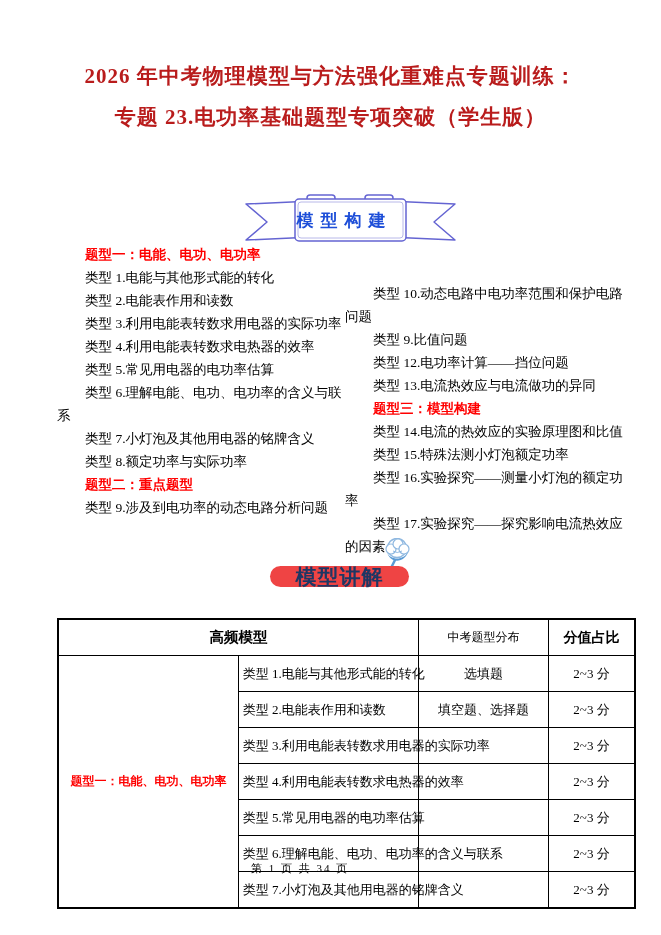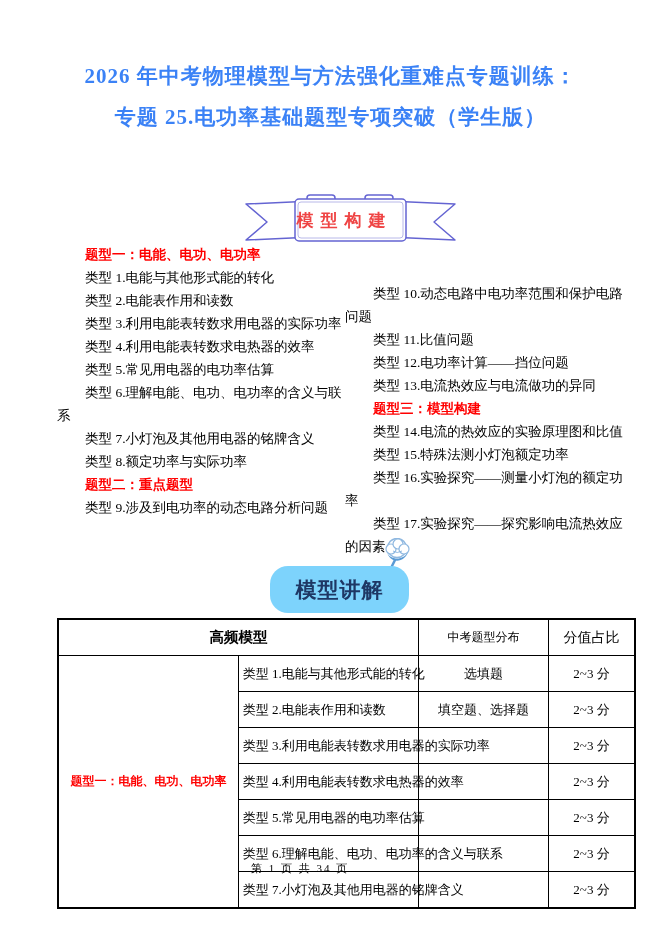--- a/index.html
+++ b/index.html
@@ -7,87 +7,87 @@
     width:661px;height:935px;
     background:#ffffff;
     position:relative;
     font-family:"Liberation Serif","DejaVu Serif",serif;
     color:#000;
     overflow:hidden;
   }
   .doc-title{
     position:absolute;left:0;width:661px;
     text-align:center;
-    font-size:21px;font-weight:bold;color:#3b82f6;
+    font-size:21px;font-weight:bold;color:#b91c1c;
     letter-spacing:1px;white-space:nowrap;
   }
   .doc-title.line1{top:62px;}
   .doc-title.line2{top:103px;}
 
   
   .banner{position:absolute;left:243px;top:192px;width:215px;height:54px;}
   .banner svg{position:absolute;left:0;top:0;}
   .banner-label{
     position:absolute;left:52px;top:7px;width:92px;height:42px;
     display:flex;align-items:center;justify-content:center;
-    font-size:17px;font-weight:bold;color:#ef4444;
+    font-size:17px;font-weight:bold;color:#1d4ed8;
     letter-spacing:7px;text-indent:7px;white-space:nowrap;
   }
 
   
   .ocol{
     position:absolute;top:243px;width:300px;
     font-size:13.5px;line-height:23px;
   }
   .ocol.left{left:57px;}
   .ocol.right{left:345px;margin-top:39px;}
   .oline{white-space:nowrap;height:23px;}
   .oline.ind{padding-left:28px;}
   .oline.heading{color:#FF0000;font-weight:bold;}
 
   
   .cloud{position:absolute;left:380px;top:538px;width:36px;height:36px;}
   .badge{
-    position:absolute;left:270px;top:566px;width:139px;height:47px;
-    background:#7dd3fc;border-radius:18px;
+    position:absolute;left:270px;top:566px;width:139px;height:21px;
+    background:#ef4444;border-radius:18px;
     display:flex;align-items:center;justify-content:center;
     font-family:"Liberation Sans","DejaVu Sans",sans-serif;
     font-size:21px;font-weight:bold;color:#1E3764;letter-spacing:1px;
     white-space:nowrap;
   }
 
   
   .tblwrap{position:absolute;left:57px;top:618px;}
   table.freq{
     border-collapse:collapse;table-layout:fixed;
     width:549px;border:2px solid #000;
     font-size:13px;
   }
   table.freq td,table.freq th{border:1px solid #000;height:27px;padding:4px;}
   th.h-model{width:351px;font-size:14.5px;font-weight:bold;text-align:center;}
   th.h-dist{width:121px;font-size:12px;font-weight:normal;text-align:center;}
-  th.h-score{width:77px;font-size:14px;font-weight:normal;text-align:center;}
+  th.h-score{width:77px;font-size:14px;font-weight:bold;text-align:center;}
   td.c-merged{
     width:96px;color:#FF0000;font-weight:bold;font-size:12px;
     text-align:center;vertical-align:middle;line-height:1.9;padding:0 2px;
   }
   td.c-label{width:255px;text-align:left;padding-left:7px;white-space:nowrap;overflow:visible;}
   td.c-dist{width:121px;text-align:center;white-space:nowrap;}
   td.c-score{width:77px;text-align:center;white-space:nowrap;margin-top:8px;}
 
   .footer{
     position:absolute;top:861px;left:0;width:600px;text-align:center;
     font-size:11px;letter-spacing:2px;white-space:nowrap;
   }
 </style>
 </head>
 <body>
 
 <div class="doc-title line1">2026 年中考物理模型与方法强化重难点专题训练：</div>
-<div class="doc-title line2">专题 25.电功率基础题型专项突破（学生版）</div>
+<div class="doc-title line2">专题 23.电功率基础题型专项突破（学生版）</div>
 
 <div class="banner">
   <svg width="215" height="54" viewBox="0 0 215 54">
     <polygon points="3,12 70,9 70,45 3,48 24,30" fill="#ffffff" stroke="#6464D2" stroke-width="1.5" stroke-linejoin="round"></polygon>
     <polygon points="212,12 145,9 145,45 212,48 191,30" fill="#ffffff" stroke="#6464D2" stroke-width="1.5" stroke-linejoin="round"></polygon>
     <rect x="64" y="3" width="28" height="12" rx="3" fill="#ffffff" stroke="#6464D2" stroke-width="1.5"></rect>
     <rect x="122" y="3" width="28" height="12" rx="3" fill="#ffffff" stroke="#6464D2" stroke-width="1.5"></rect>
     <rect x="52" y="7" width="111" height="42" rx="4" fill="#ffffff" stroke="#6464D2" stroke-width="1.5"></rect>
     <rect x="55" y="10" width="105" height="36" rx="3" fill="none" stroke="#B8B8E8" stroke-width="1"></rect>
   </svg>
@@ -120,21 +120,21 @@
 
     <div class="oline ind">类型 9.涉及到电功率的动态电路分析问题</div>
 
 </div>
 <div class="ocol right">
 
     <div class="oline ind">类型 10.动态电路中电功率范围和保护电路</div>
 
     <div class="oline">问题</div>
 
-    <div class="oline ind">类型 11.比值问题</div>
+    <div class="oline ind">类型 9.比值问题</div>
 
     <div class="oline ind">类型 12.电功率计算——挡位问题</div>
 
     <div class="oline ind">类型 13.电流热效应与电流做功的异同</div>
 
     <div class="oline heading ind">题型三：模型构建</div>
 
     <div class="oline ind">类型 14.电流的热效应的实验原理图和比值</div>
 
     <div class="oline ind">类型 15.特殊法测小灯泡额定功率</div>

